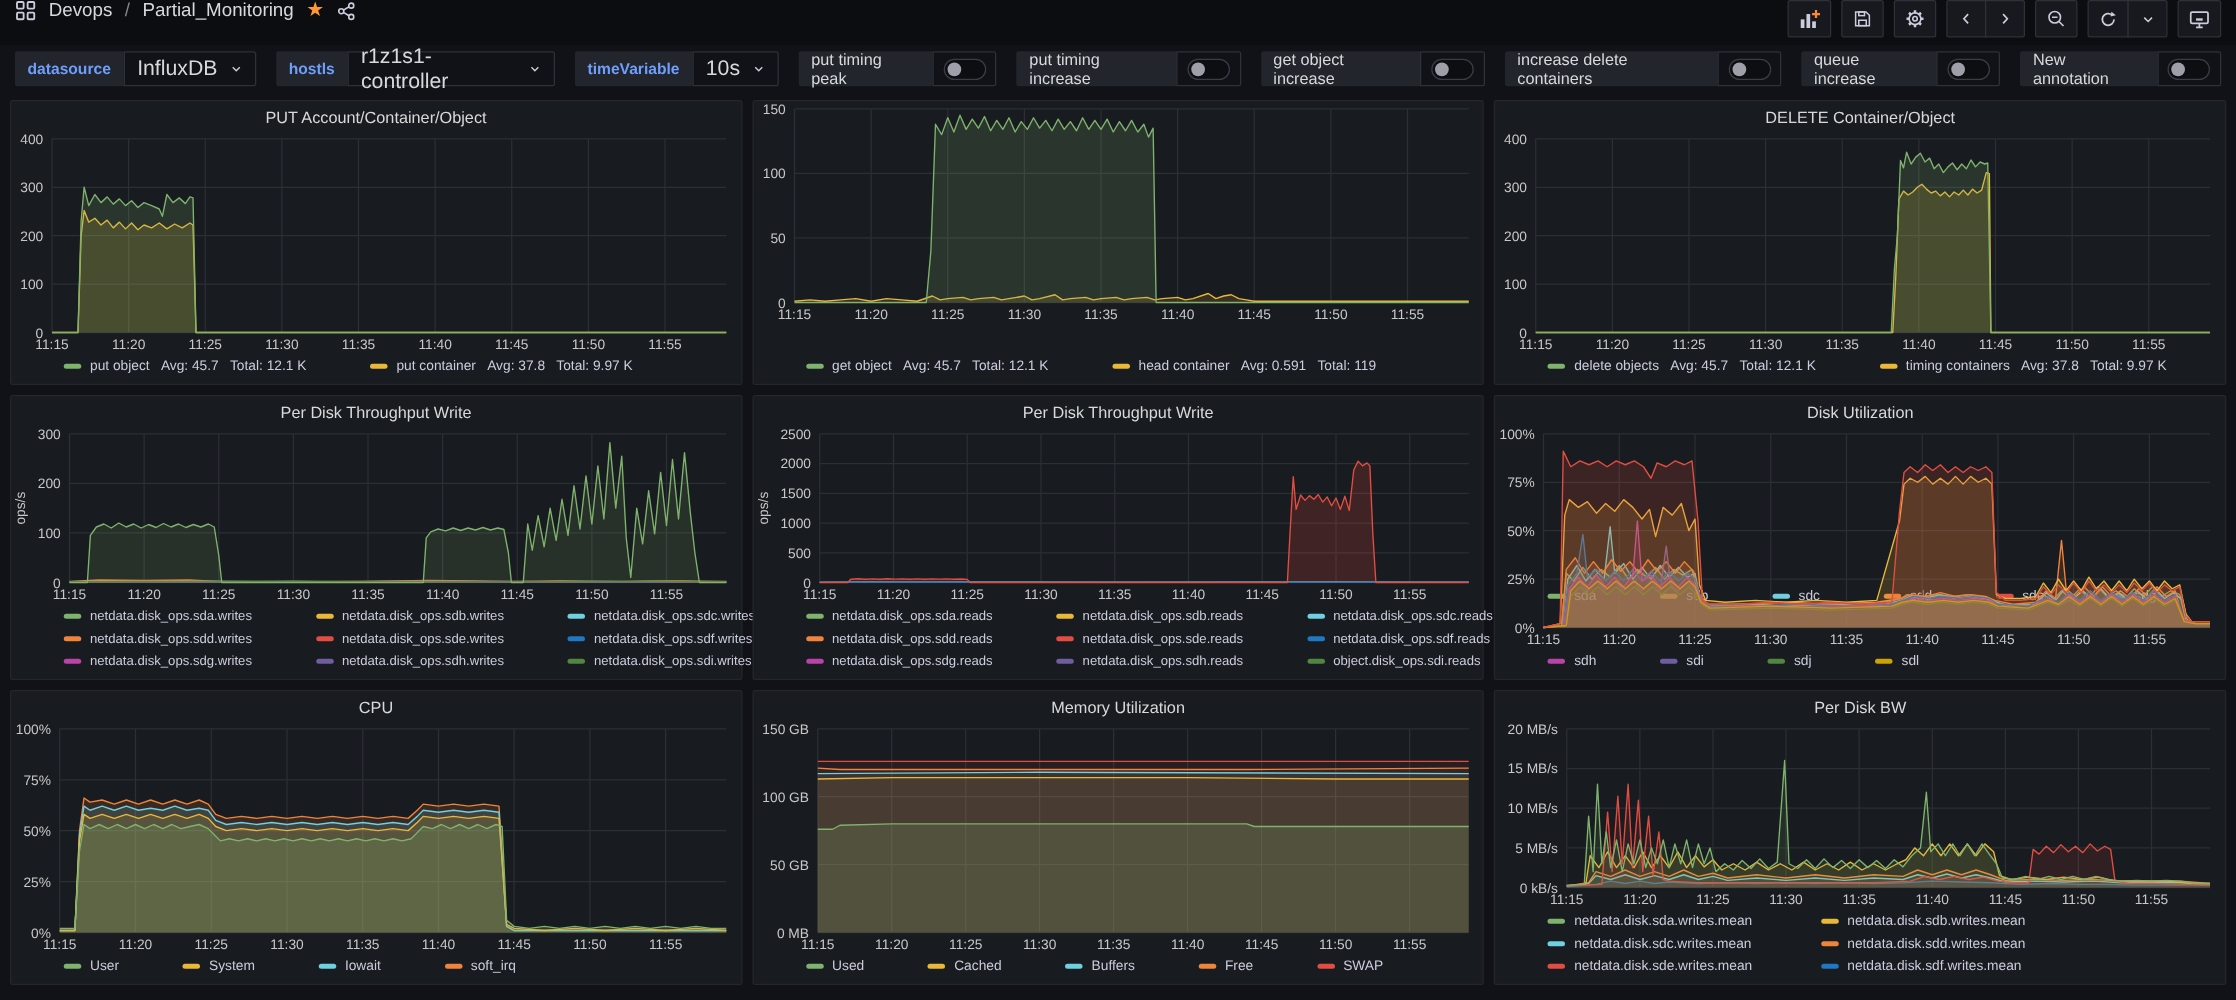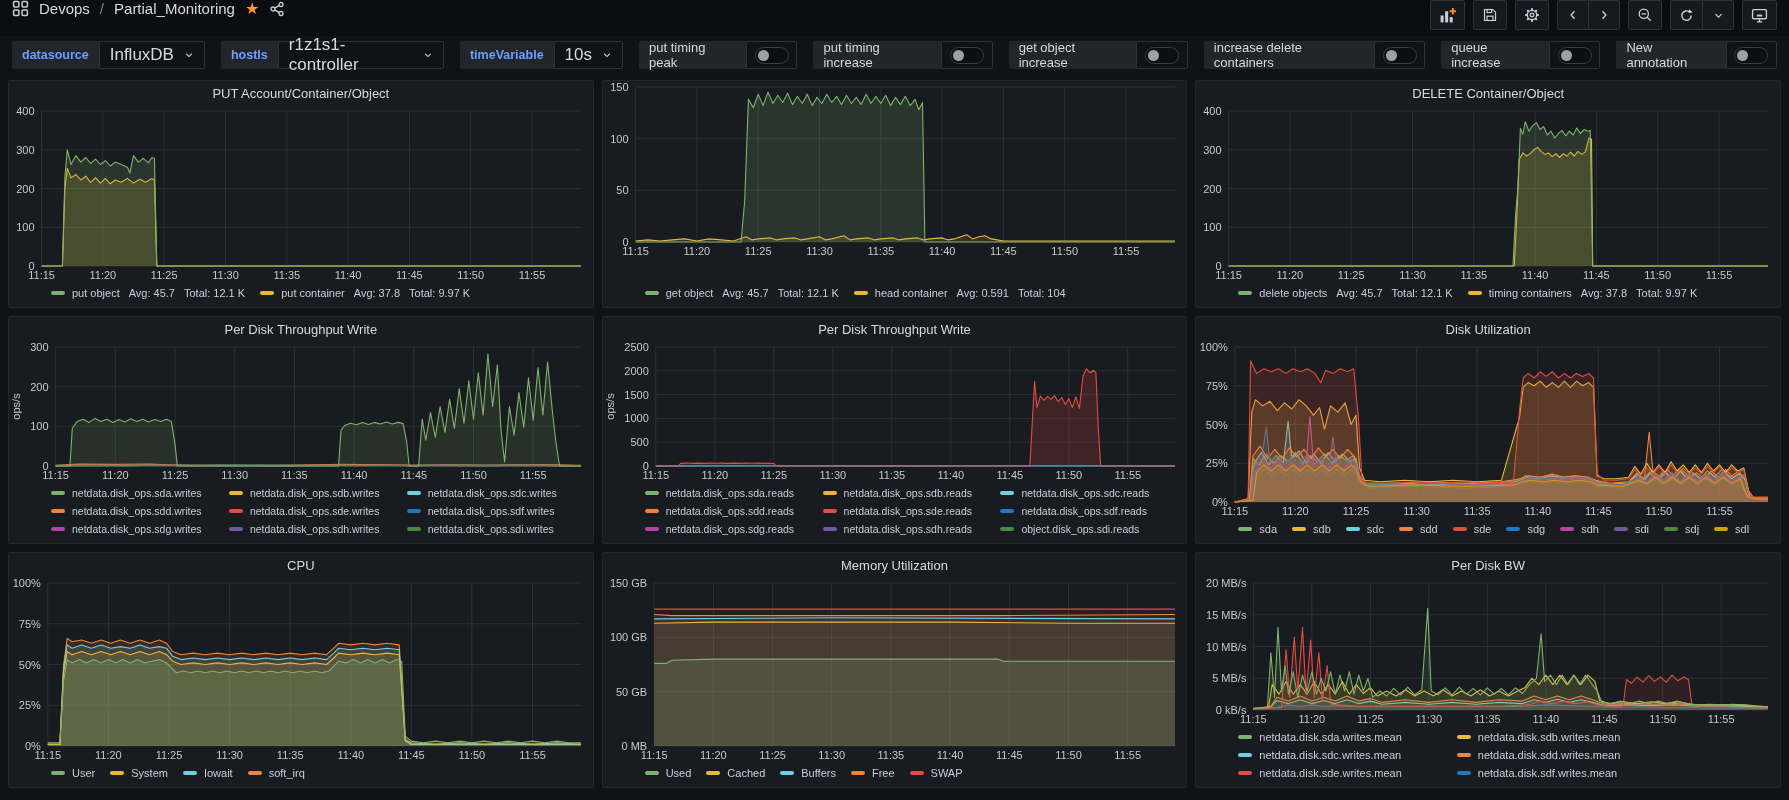--- a/index.html
+++ b/index.html
@@ -42,21 +42,21 @@
   .knob { position:absolute; left:2px; top:2px; width:11px; height:11px; border-radius:50%; background:#9da0a8; }
   
   .dash { display:grid; grid-template-columns:repeat(3,1fr); grid-template-rows:228px 228px 236px;
           gap:8px; padding:6px 8px 8px; }
   .panel { background:#181b1f; border:1px solid #24262c; border-radius:2px;
            display:flex; flex-direction:column; min-height:0; min-width:0; }
   .panel-title { height:24px; flex:0 0 auto; display:flex; align-items:center; justify-content:center;
                  font-size:13px; font-weight:500; color:#d8d9da; cursor:pointer; }
   .panel-chart { flex:1 1 auto; min-height:0; position:relative; }
   .panel-chart svg { position:absolute; left:0; top:0; }
-  .legend { flex:0 0 auto; padding:2px 8px 6px 42px; font-size:11px; line-height:16px; color:#ccccdc; }
+  .legend { flex:0 0 auto; padding:2px 8px 6px 42px; font-size:11px; line-height:16px; color:#ccccdc;gap:36px; }
   .legend.wrap { display:flex; flex-wrap:wrap; }
   .legend.grid3 { display:grid; grid-template-columns:repeat(3,1fr); row-gap:2px; font-size:10.5px; }
   .legend.grid2 { display:grid; grid-template-columns:repeat(2,max-content); column-gap:40px; row-gap:2px; }
   .li { display:inline-flex; align-items:center; margin-right:15px; white-space:nowrap; cursor:pointer; }
   .sw { width:14px; height:4px; border-radius:2px; margin-right:7px; flex:0 0 auto; }
   .stat { margin-left:9px; }
 </style>
 </head>
 <body>
 
@@ -320,21 +320,21 @@
         <span class="li">
           <span class="sw" style="background: rgb(126, 178, 109);"></span>
           <span>get object</span>
           <span class="stat">Avg: 45.7</span>
           <span class="stat">Total: 12.1 K</span>
         </span>
         <span class="li">
           <span class="sw" style="background: rgb(234, 184, 57);"></span>
           <span>head container</span>
           <span class="stat">Avg: 0.591</span>
-          <span class="stat">Total: 104</span>
+          <span class="stat">Total: 119</span>
         </span>
       </div>
     </div>
     <div class="panel">
       <div class="panel-title">DELETE Container/Object</div>
       <div class="panel-chart">
         <svg width="584" height="178">
           <line x1="32.6" x2="572" y1="161.0" y2="161.0" stroke="#2b2f36" stroke-width="1"></line>
           <line x1="32.6" x2="572" y1="122.3" y2="122.3" stroke="#2b2f36" stroke-width="1"></line>
           <line x1="32.6" x2="572" y1="83.5" y2="83.5" stroke="#2b2f36" stroke-width="1"></line>

